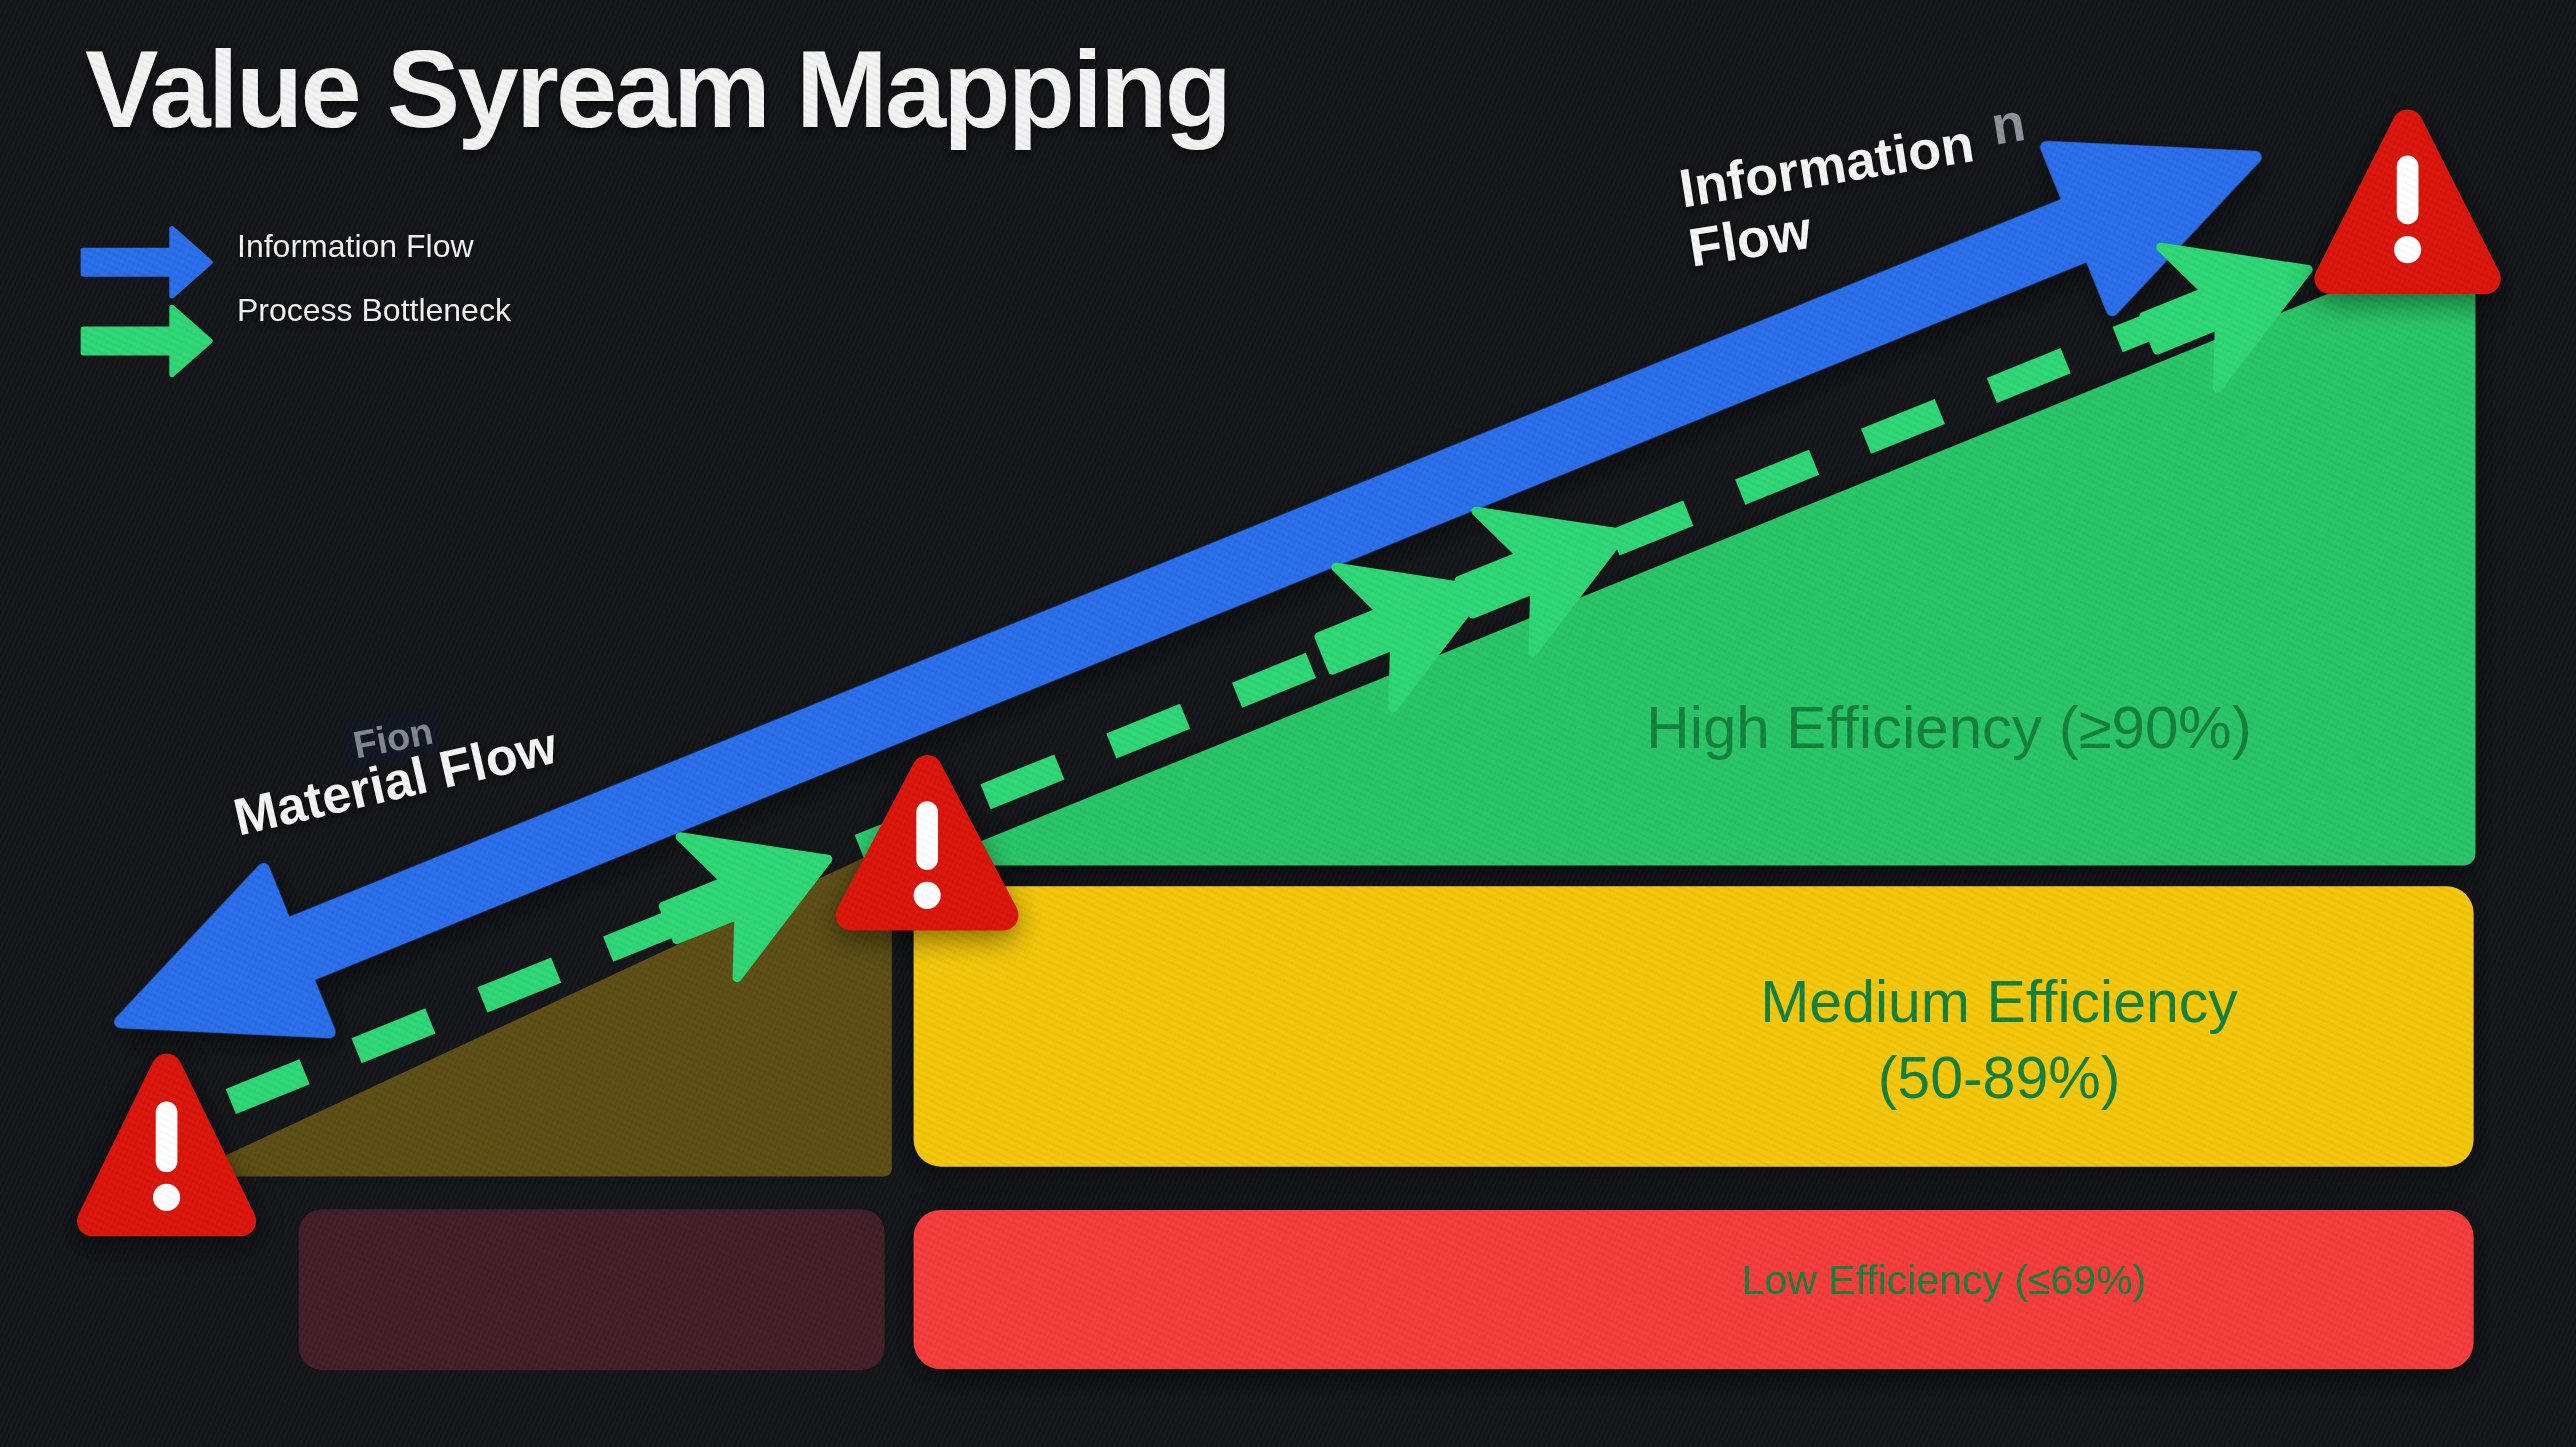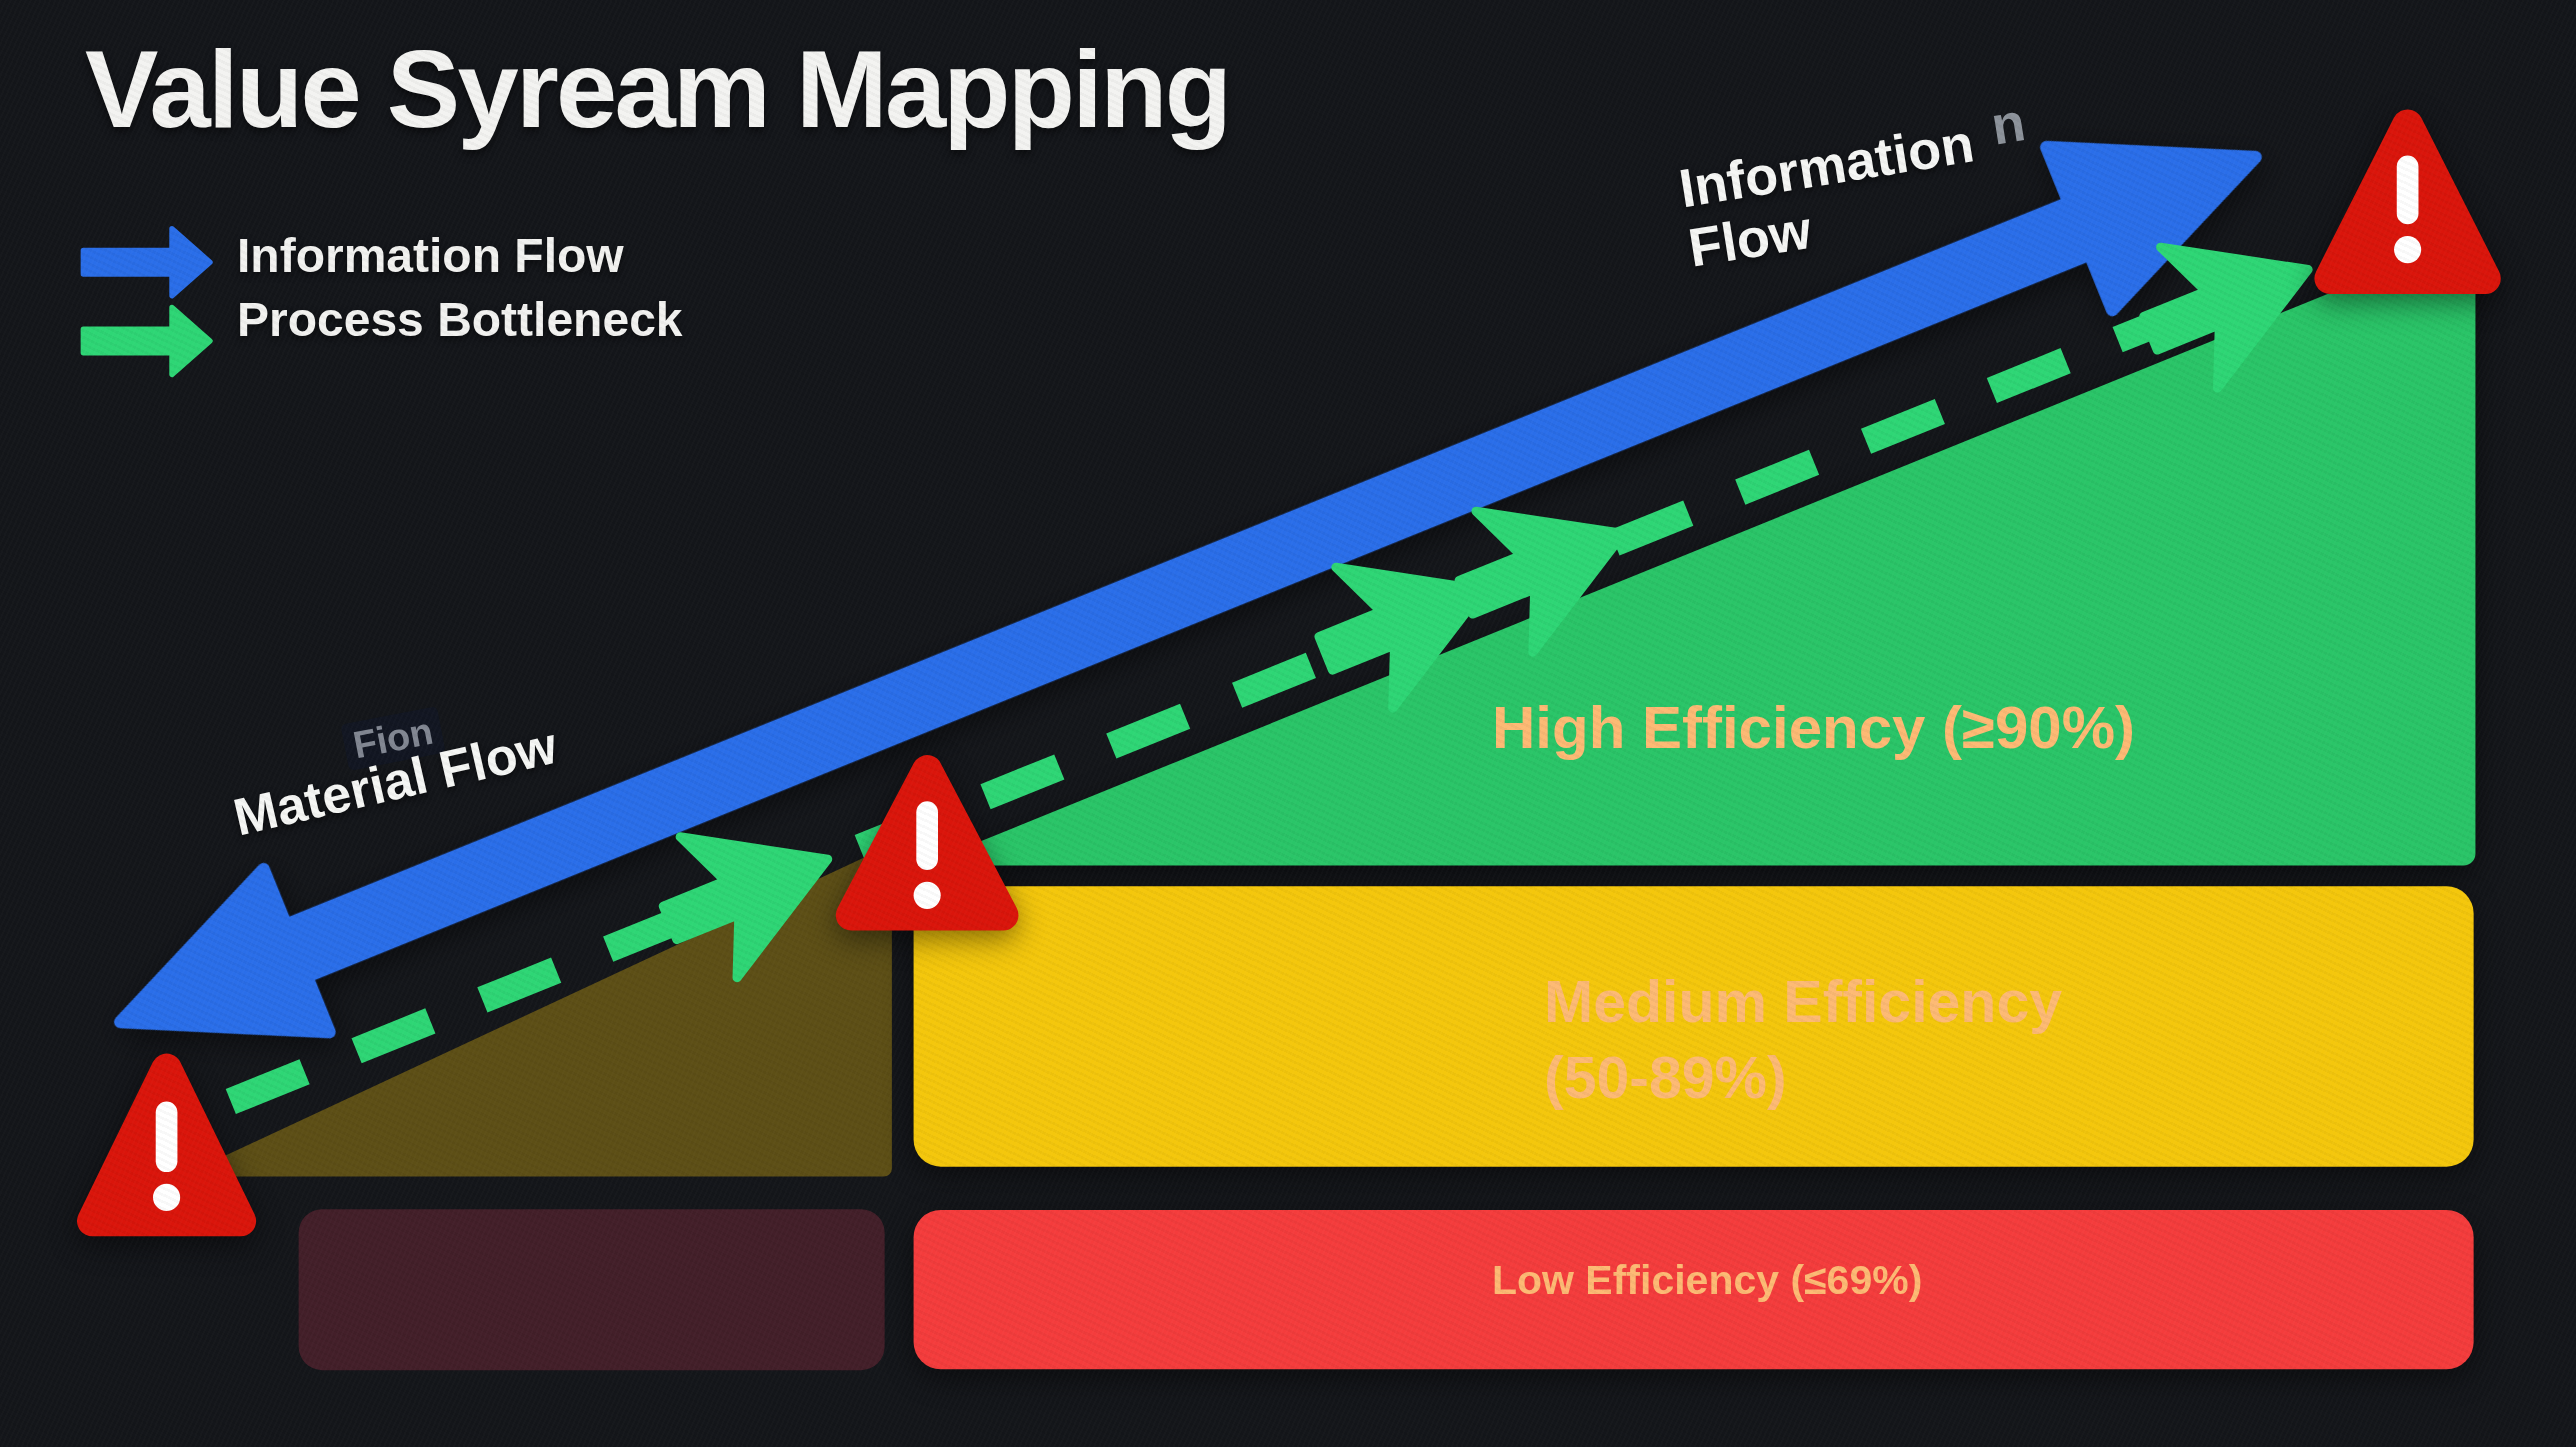--- a/index.html
+++ b/index.html
@@ -15,21 +15,21 @@
       repeating-linear-gradient(25deg, rgba(0,0,0,.5) 0 2.7px, transparent 2.7px 6.3px);
   }
   svg.layer{position:absolute;left:0;top:0;}
   .shadow{filter:drop-shadow(0 10px 16px rgba(0,0,0,.45));}
   .txt{position:absolute;white-space:nowrap;}
   .page-title{
     left:85px;top:25px;font-size:110px;font-weight:700;letter-spacing:-2.7px;
     color:#f3f3f1;text-shadow:0 3.6px 9px rgba(0,0,0,.55);
   }
   .legend-label{
-    left:237px;font-size:48px;font-weight:700;color:#f2f2f0;
+    left:237px;font-size:32px;font-weight:400;color:#f2f2f0;
     text-shadow:0 2.7px 7.2px rgba(0,0,0,.55);
   }
   .legend-label.row1{top:228px;}
   .legend-label.row2{top:292px;}
   .info-label{
     left:1675px;top:159px;transform:rotate(-9deg);transform-origin:left top;
     font-size:54px;font-weight:700;color:#f5f6f4;line-height:60px;
     text-shadow:0 2.7px 7.2px rgba(0,0,0,.6);
   }
   .ghost-n{
@@ -40,21 +40,21 @@
     left:228px;top:789px;transform:rotate(-13deg);transform-origin:left top;
     font-size:52px;font-weight:700;color:#f5f6f4;
     text-shadow:0 2.7px 7.2px rgba(0,0,0,.6);
   }
   .ghost-fion{
     left:344px;top:715px;transform:rotate(-11deg);font-size:38px;font-weight:700;
     color:rgba(205,212,222,.6);background:rgba(16,24,42,.55);
     padding:1.8px 9px;border-radius:5.4px;text-shadow:none;
   }
   .zone-label{
-    font-weight:700;color:#fdba74;text-align:left;
+    font-weight:400;color:#15803d;text-align:center;
   }
   .zone-label.high{left:1492px;top:693px;width:914px;font-size:60px;}
   .zone-label.medium{left:1544px;top:964px;width:910px;font-size:59px;line-height:76px;}
   .zone-label.low{left:1492px;top:1257px;width:904px;font-size:41px;}
 </style>
 </head>
 <body>
 
 <div class="stage">
 

